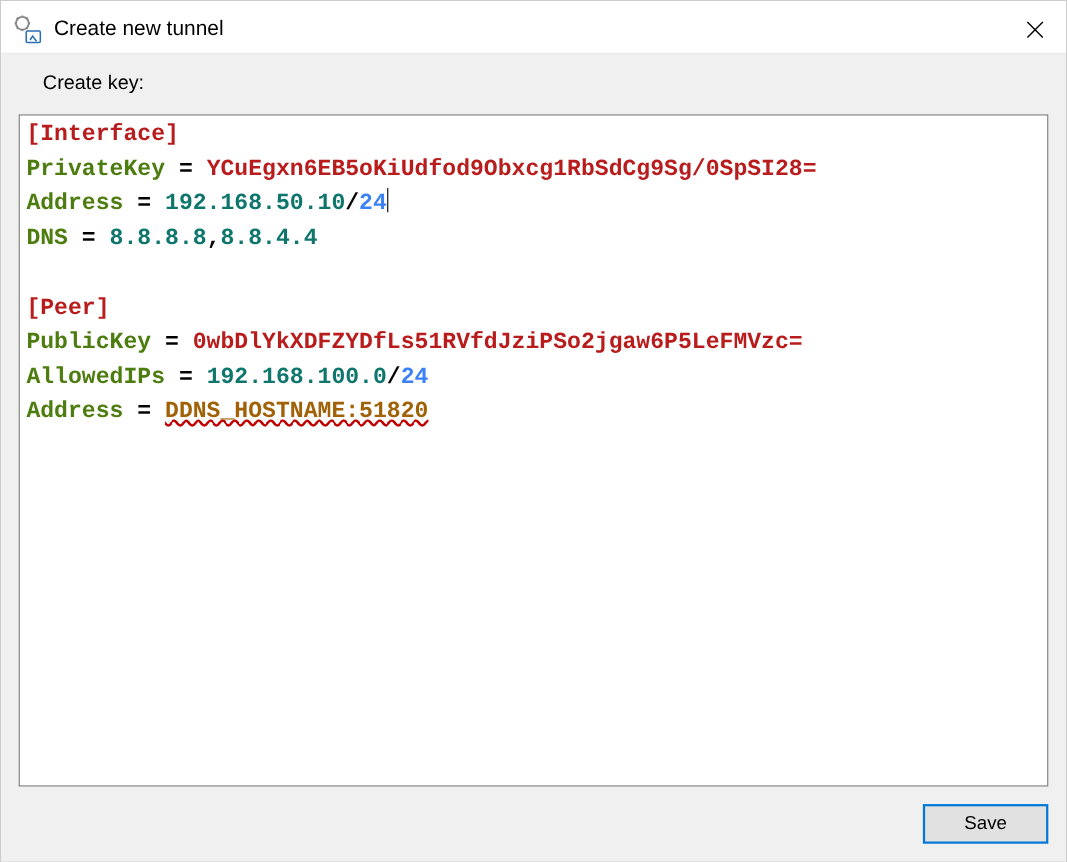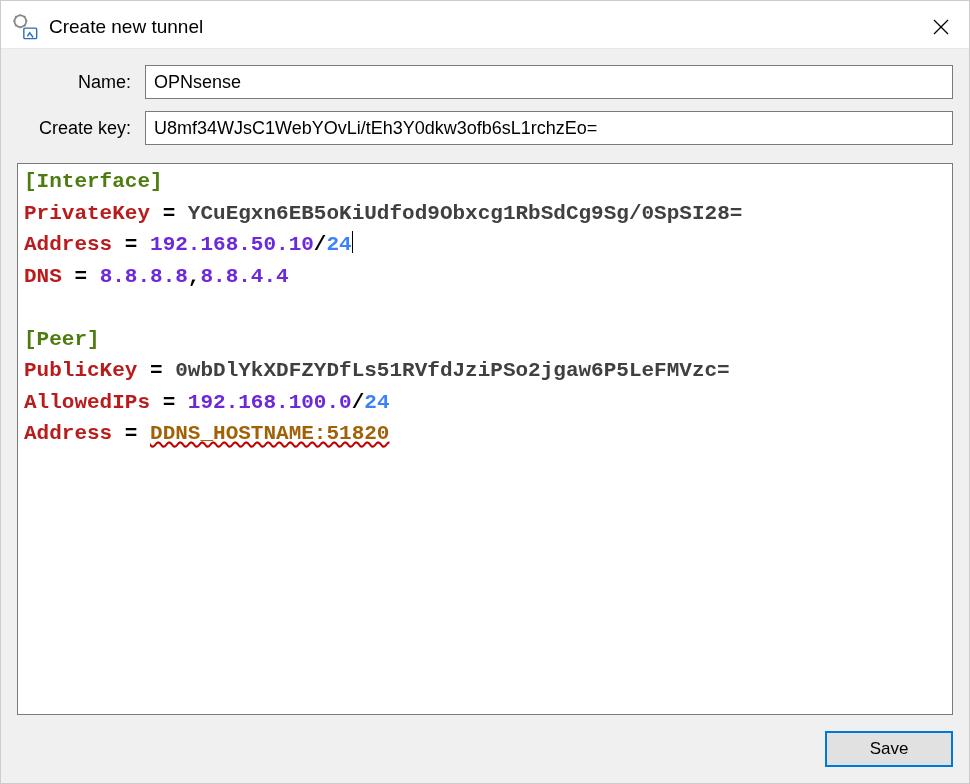--- a/index.html
+++ b/index.html
@@ -79,40 +79,40 @@
     margin-top: 6px;
     padding: 2px 6px;
     font-family: Consolas, "Courier New", monospace;
     font-size: 21px;
     font-weight: bold;
     line-height: 1.5;
     white-space: pre;
     overflow:auto;
     cursor: text;
   }
-  .sec   { color:#4d7c0f; }      
-  .key   { color:#b91c1c; }      
-  .str   { color:#404040;font-family:Liberation Mono, monospace; }      
-  .num   { color:#6d28d9; }      
+  .sec   { color:#b91c1c; }      
+  .key   { color:#4d7c0f; }      
+  .str   { color:#b91c1c;font-family:Liberation Mono, monospace; }      
+  .num   { color:#0f766e; }      
   .op    { color:#000; }         
   .ora   { color:#3b82f6; }      
   .err   { color:#a16207; text-decoration: underline wavy #c00000; } 
   .caret {
     display:inline-block;
     width:0; height:22px;
     border-left:1px solid #000;
     vertical-align: -3px;
   }
   .button-row {
     display:flex; justify-content:flex-end;
     gap: 14px;
     padding-top: 16px;
   }
   .btn {
-    width: 128px; height: 36px;
+    width: 114px; height: 36px;
     background:#e1e1e1;
     border:1px solid #adadad;
     font-family:inherit; font-size:17px;
     cursor:pointer;
   }
   .btn.primary {
     border:2px solid #0078d7;
   }
 </style>
 </head>
@@ -132,26 +132,21 @@
     <div class="close">
       <svg viewBox="0 0 18 18">
           <line x1="2" y1="2" x2="16" y2="16" stroke="#000" stroke-width="1.3"></line>
           <line x1="16" y1="2" x2="2" y2="16" stroke="#000" stroke-width="1.3"></line>
         </svg>
     </div>
   </div>
 
   <div class="client">
     <div class="form-row">
-      <div class="lbl">Name:</div>
-      <input type="text" value="OPNsense" style="">
-    </div>
-    <div class="form-row">
       <div class="lbl">Create key:</div>
-      <input type="text" readonly="" value="U8mf34WJsC1WebYOvLi/tEh3Y0dkw3ofb6sL1rchzEo=" style="">
     </div>
 
     <div class="config-box"><span class="sec">[Interface]</span>
 <span class="key">PrivateKey</span><span class="op"> = </span><span class="str">YCuEgxn6EB5oKiUdfod9Obxcg1RbSdCg9Sg/0SpSI28=</span>
 <span class="key">Address</span><span class="op"> = </span><span class="num">192.168.50.10</span><span class="op">/</span><span class="ora">24</span><span class="caret"></span>
 <span class="key">DNS</span><span class="op"> = </span><span class="num">8.8.8.8</span><span class="op">,</span><span class="num">8.8.4.4</span>
 
 <span class="sec">[Peer]</span>
 <span class="key">PublicKey</span><span class="op"> = </span><span class="str">0wbDlYkXDFZYDfLs51RVfdJziPSo2jgaw6P5LeFMVzc=</span>
 <span class="key">AllowedIPs</span><span class="op"> = </span><span class="num">192.168.100.0</span><span class="op">/</span><span class="ora">24</span>

